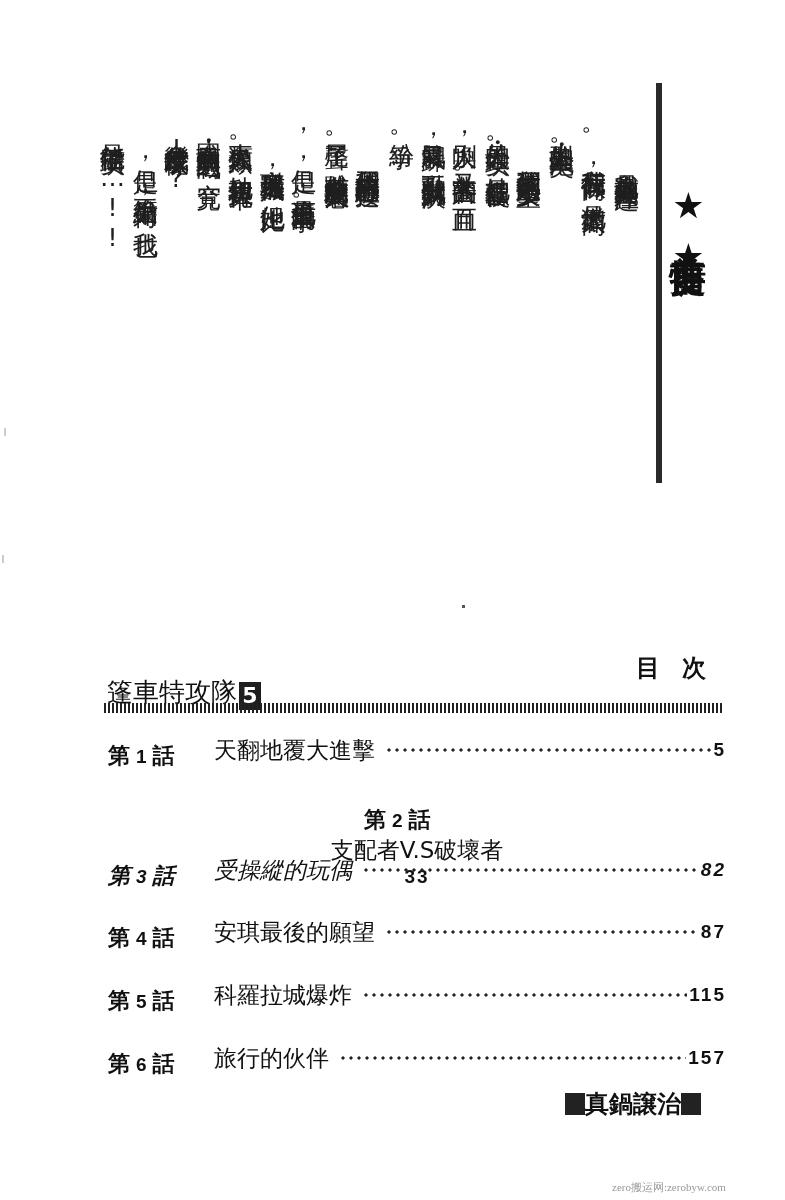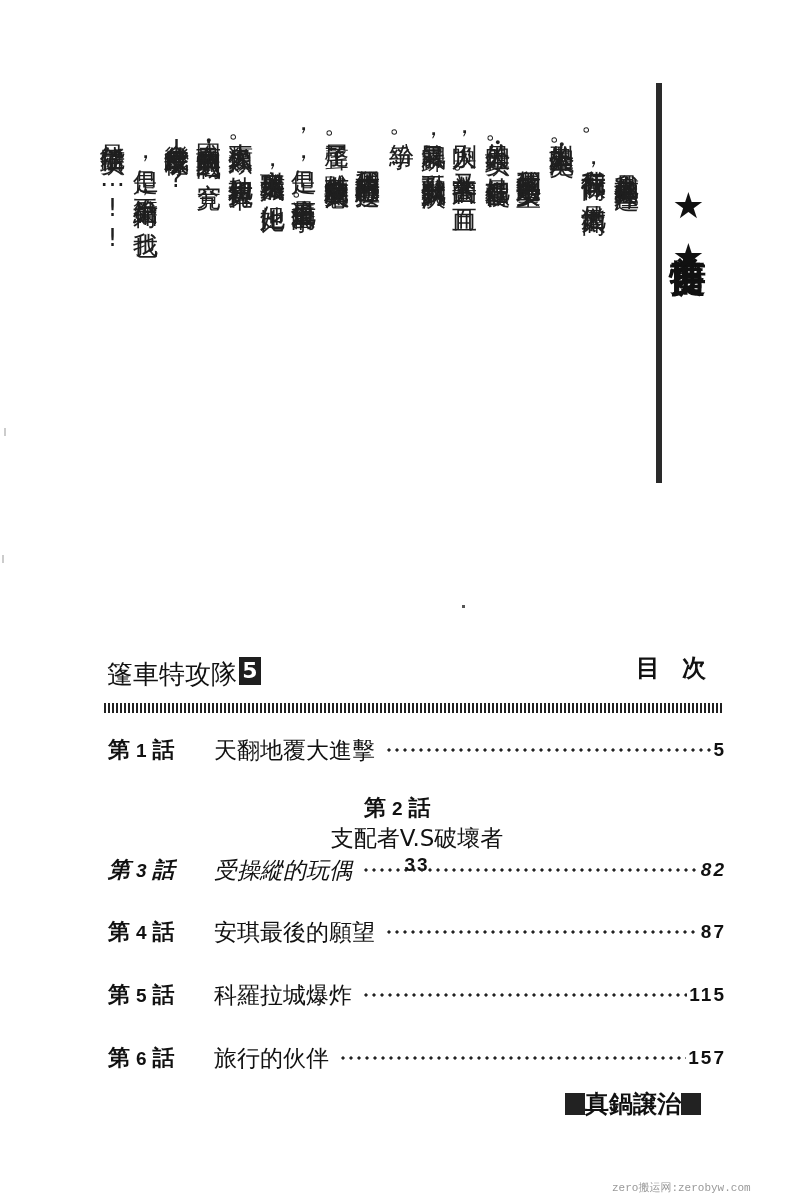--- a/index.html
+++ b/index.html
@@ -16,55 +16,55 @@
   .synopsis-title {
     position: absolute; left: 668px; top: 185px; writing-mode: vertical-rl;
     text-orientation: upright; font-size: 36px; font-weight: bold; line-height: 40px;
     letter-spacing: 2px; color: #111;
   }
   .title-rule {
     position: absolute; left: 656px; top: 83px; width: 6px; height: 400px; background: #2a2a2a;
   }
   .stray-mark { position: absolute; width: 2px; height: 8px; background: #ccc; }
   .book-title {
-    position: absolute; left: 107px; top: 657px; font-size: 26px; color: #111;
-    display: flex; align-items: flex-start;
+    position: absolute; left: 107px; top: 675px; font-size: 26px; color: #111;
+    display: flex; align-items: flex-end;
   }
   .vol-badge {
     display: inline-block; background: #1e1e1e; color: #fff; font-weight: bold;
     font-size: 22px; width: 22px; height: 28px; line-height: 28px; text-align: center;
     margin-left: 2px;
   }
   .toc-heading {
     position: absolute; left: 636px; top: 652px; font-size: 24px; font-weight: bold;
     letter-spacing: 22px; color: #111;
   }
   .barcode-rule {
     position: absolute; left: 104px; top: 703px; width: 618px; height: 10px;
     background: repeating-linear-gradient(90deg, #222 0 2px, transparent 2px 4px);
   }
   .toc-row {
     position: absolute; left: 108px; width: 618px; height: 32px;
     display: flex; align-items: center; font-size: 22px; color: #111;
   }
-  .ch-num { width: 106px; font-weight: bold; white-space: nowrap; }
+  .ch-num { width: 106px; font-weight: bold; white-space: nowrap; margin-top: 12px; }
   .ch-num .n { font-family: "Liberation Sans", sans-serif; font-size: 19px; margin: 0 6px; }
   .ch-title { white-space: nowrap; font-size: 23px; }
   .leader {
     flex: 1; height: 4px; margin: 0 2px 0 10px; align-self: center;
     background: radial-gradient(circle, #222 1.4px, transparent 1.8px) 0 0 / 8px 4px repeat-x;
   }
   .page-no { font-family: "Liberation Sans", sans-serif; font-weight: bold; font-size: 19px; letter-spacing: 2px; }
   .author {
     position: absolute; left: 565px; top: 1088px; font-size: 24px; font-weight: bold;
     display: flex; align-items: center; color: #111;
   }
   .sq { display: inline-block; width: 20px; height: 22px; background: #222; }
   .watermark {
-    position: absolute; left: 612px; top: 1180px; font-family: Liberation Mono, monospace;
+    position: absolute; left: 612px; top: 1180px; font-family: Liberation Serif, serif;
     font-size: 11px; color: #999;
   }
 </style>
 </head>
 <body>
 
 <div class="title-rule"></div>
 <div class="synopsis-title">★前情提要★</div>
 
 <div class="vcol" style="left:611px; top:154px;">我是人類型的外星人・汪達</div>

